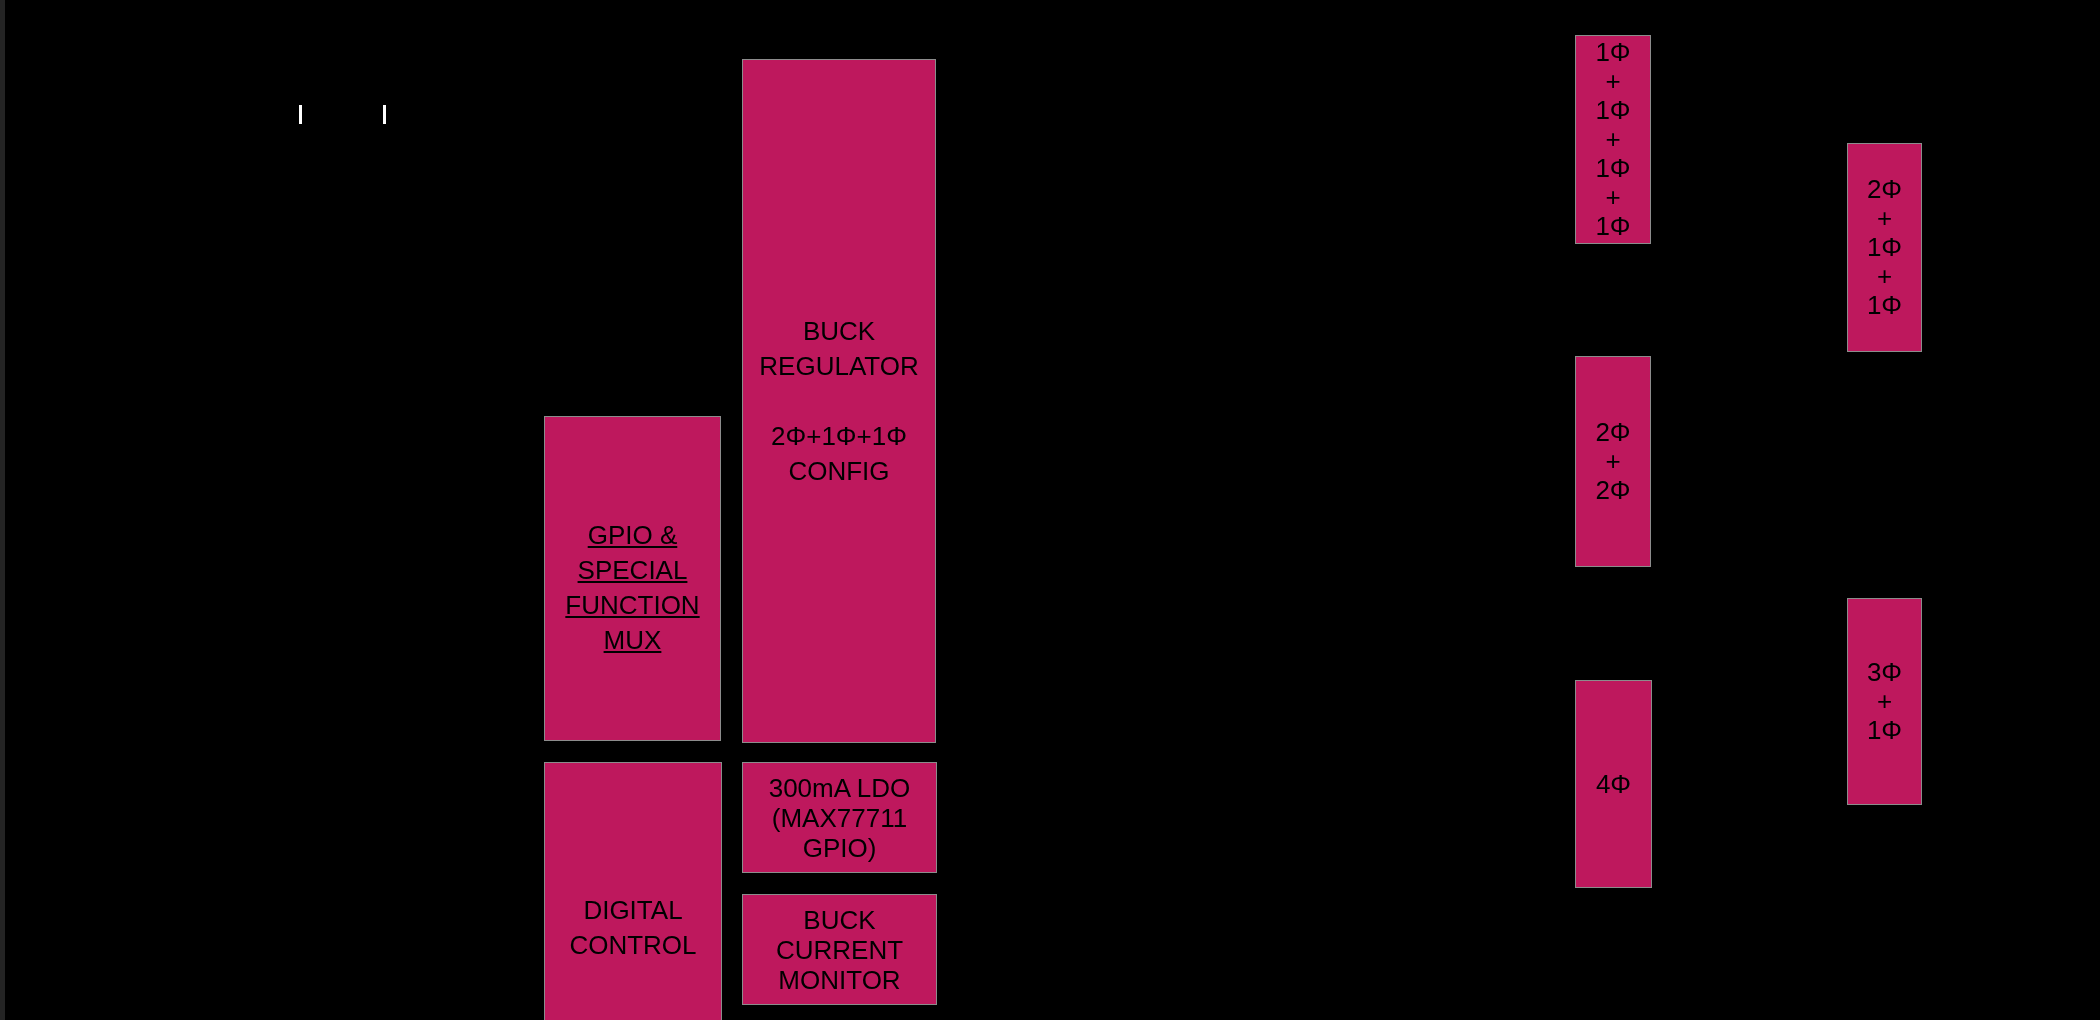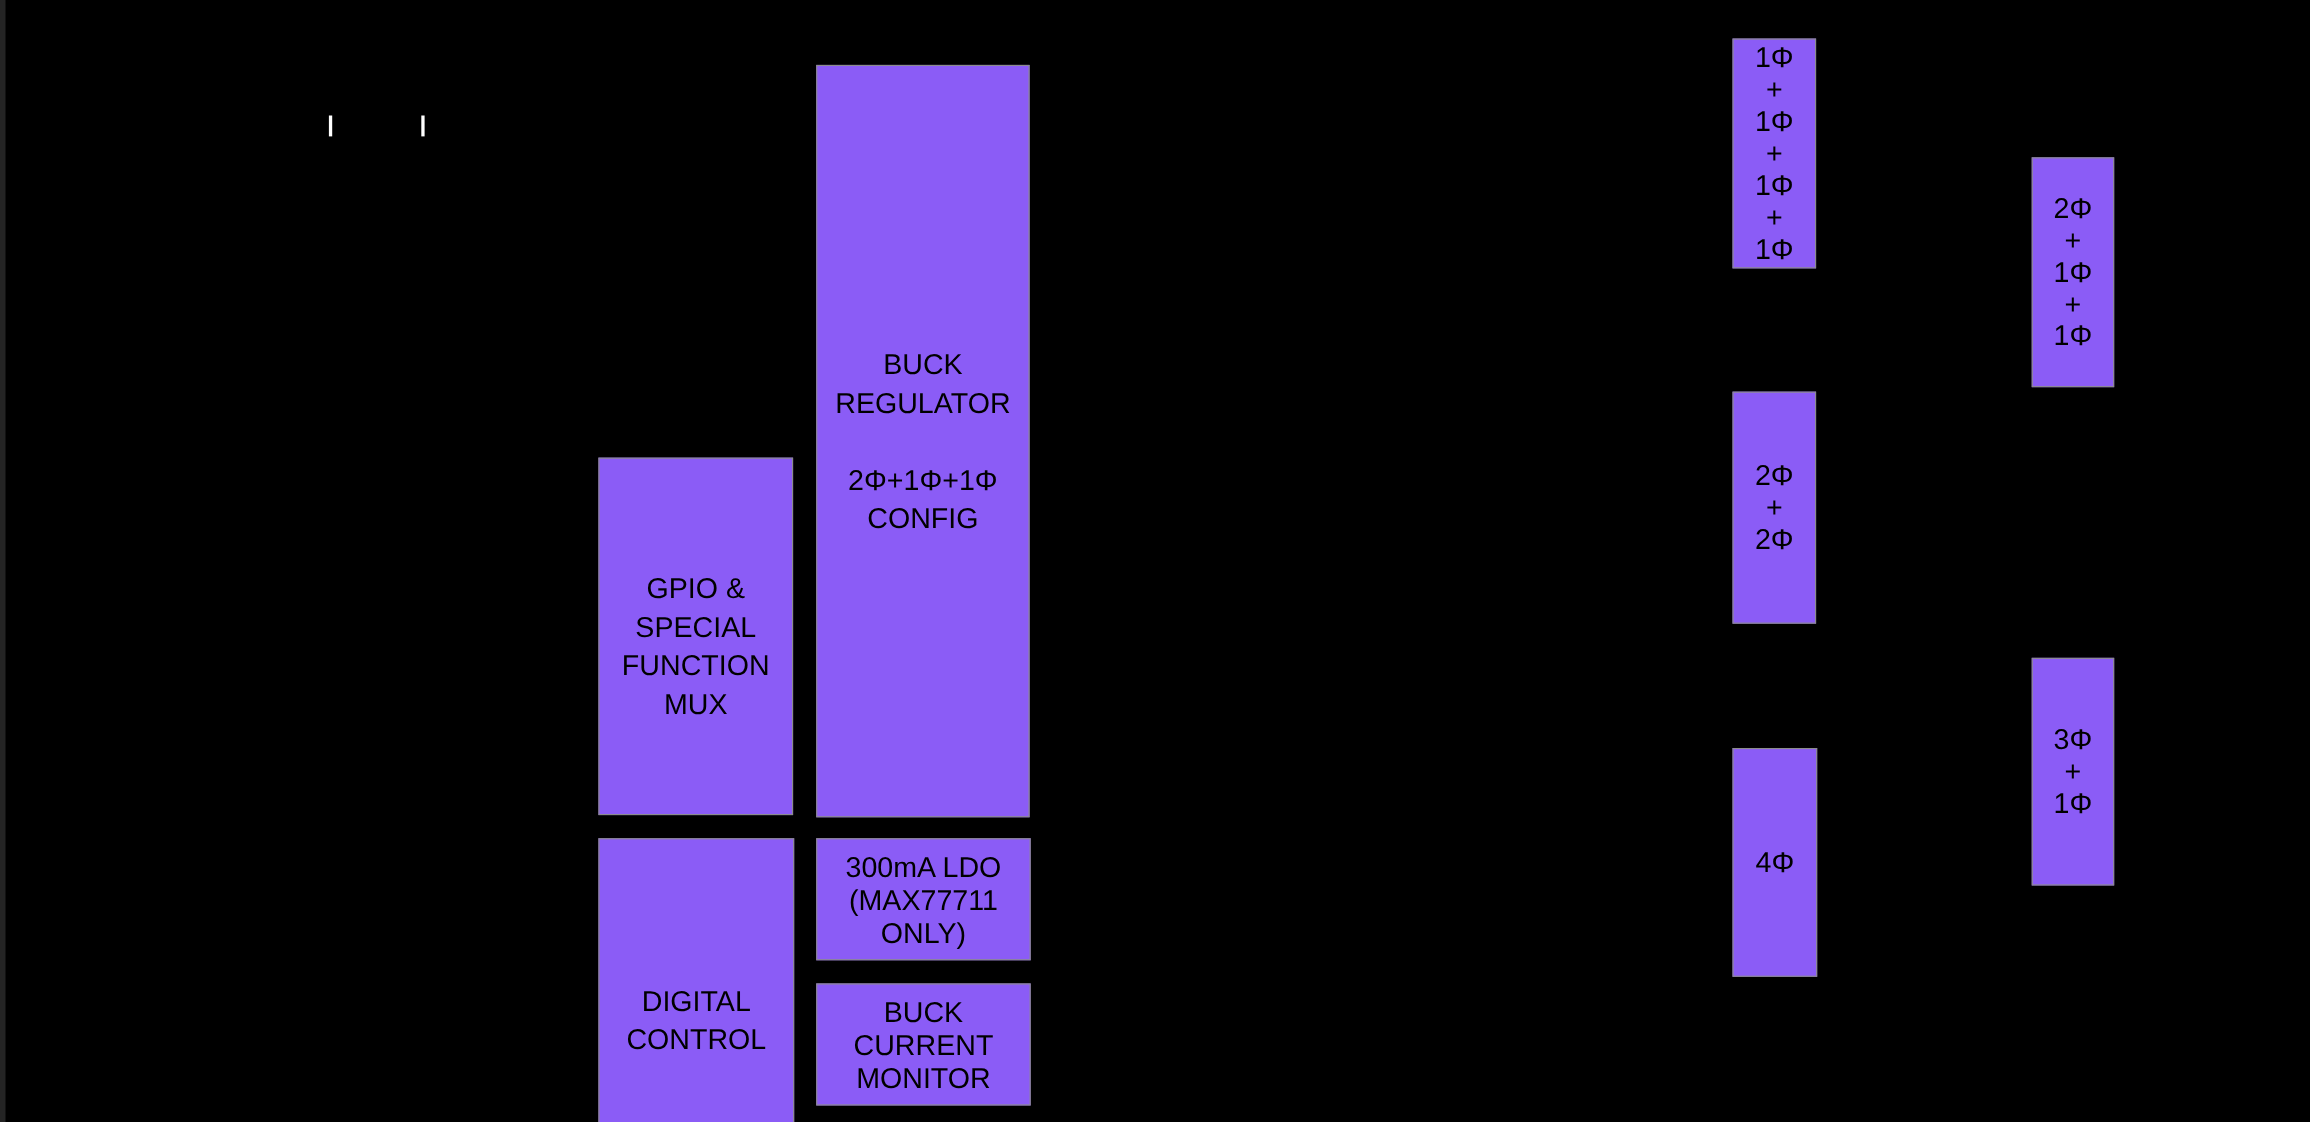--- a/index.html
+++ b/index.html
@@ -21,21 +21,21 @@
     width: 5px; height: 1020px;
     background: #242424;
   }
   .tick {
     position: absolute;
     width: 3px; height: 19px;
     background: #ffffff;
   }
   .block {
     position: absolute;
-    background: #8b5cf6;
+    background: #be185d;
     border: 1px solid #8c8c8c;
     box-sizing: border-box;
     display: flex;
     align-items: center;
     justify-content: center;
     text-align: center;
   }
   .block-label {
     white-space: pre-line;
     color: #000000;
@@ -49,21 +49,21 @@
 <body>
 
 <div id="canvas">
 
   <div class="edge-strip"></div>
 
   <div class="tick" style="left:299px; top:105px;"></div>
   <div class="tick" style="left:383px; top:105px;"></div>
 
   <div class="block" style="left:544px; top:416px; width:177px; height:325px;">
-    <span class="block-label lh35" style="padding-top:18px;">GPIO &amp;
+    <span class="block-label lh35" style="padding-top:18px;text-decoration:underline;">GPIO &amp;
 SPECIAL
 FUNCTION
 MUX</span>
   </div>
 
   <div class="block" style="left:544px; top:762px; width:178px; height:305px;">
     <span class="block-label lh35" style="padding-top:26px;">DIGITAL
 CONTROL</span>
   </div>
 
@@ -71,21 +71,21 @@
     <span class="block-label lh35">BUCK
 REGULATOR
 
 2Φ+1Φ+1Φ
 CONFIG</span>
   </div>
 
   <div class="block" style="left:742px; top:762px; width:195px; height:111px;">
     <span class="block-label lh30">300mA LDO
 (MAX77711
-ONLY)</span>
+GPIO)</span>
   </div>
 
   <div class="block" style="left:742px; top:894px; width:195px; height:111px;">
     <span class="block-label lh30">BUCK
 CURRENT
 MONITOR</span>
   </div>
 
   <div class="block" style="left:1575px; top:35px; width:76px; height:209px;">
     <span class="block-label lh29">1Φ

